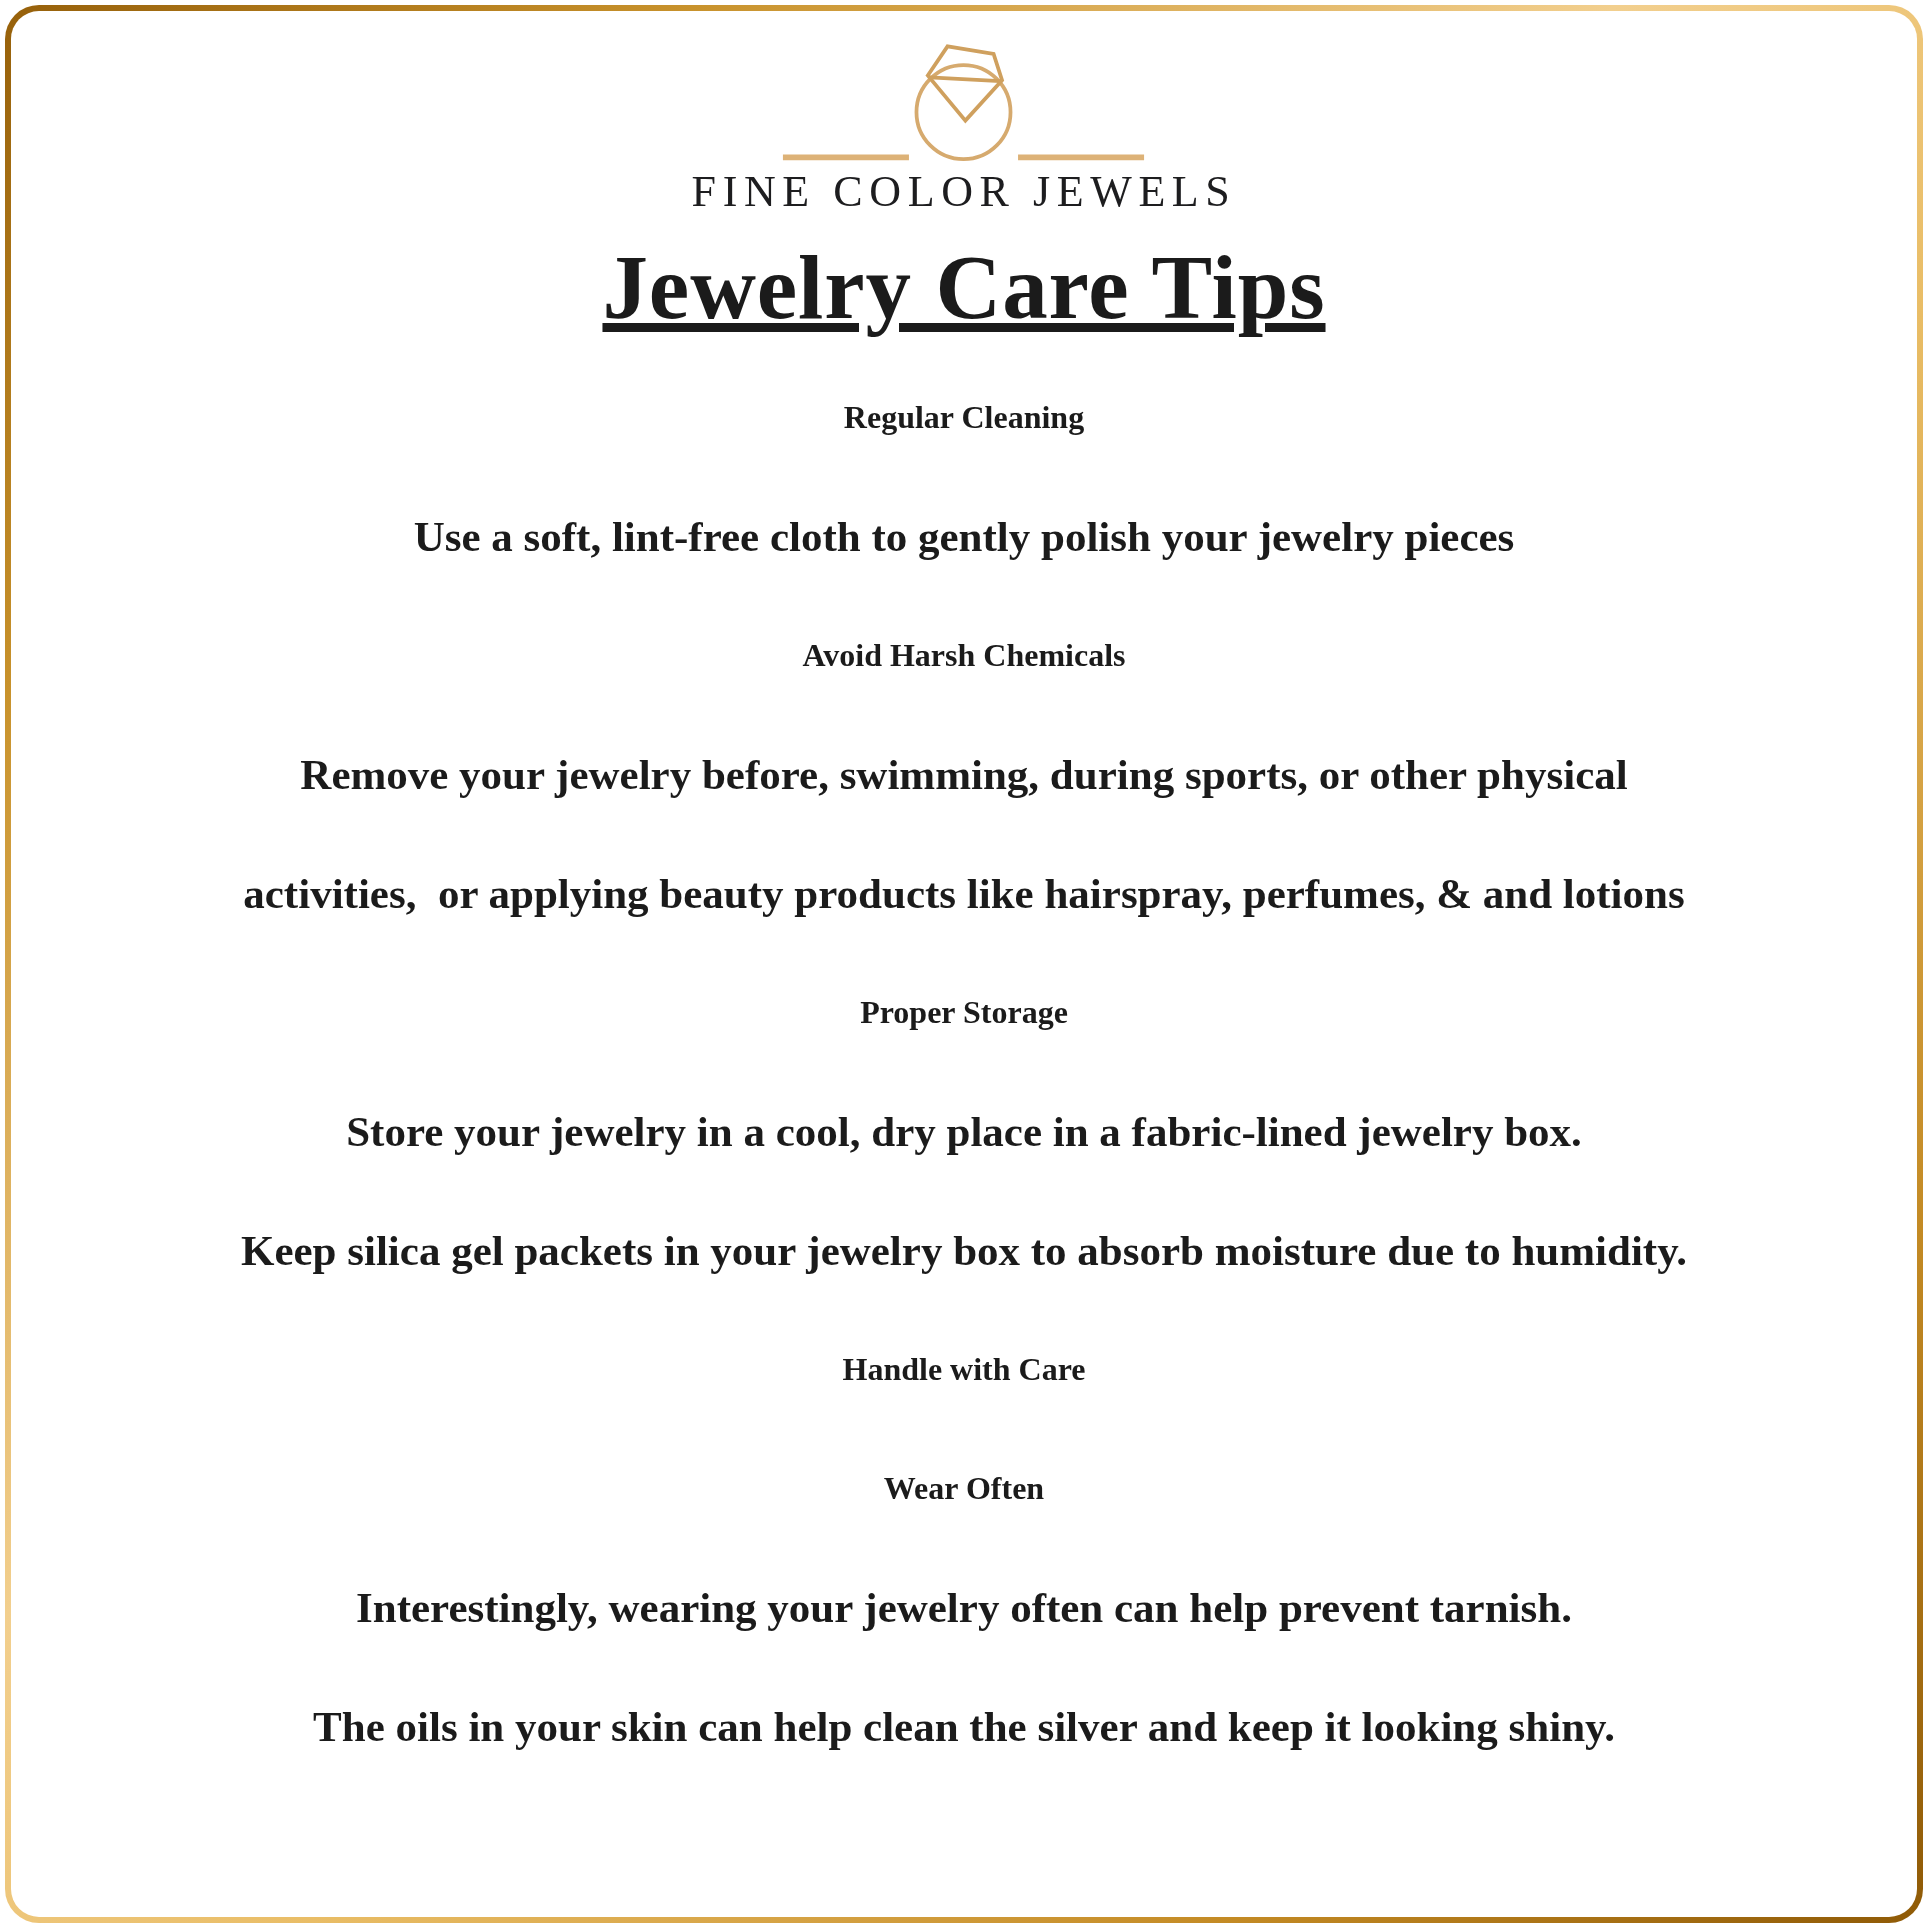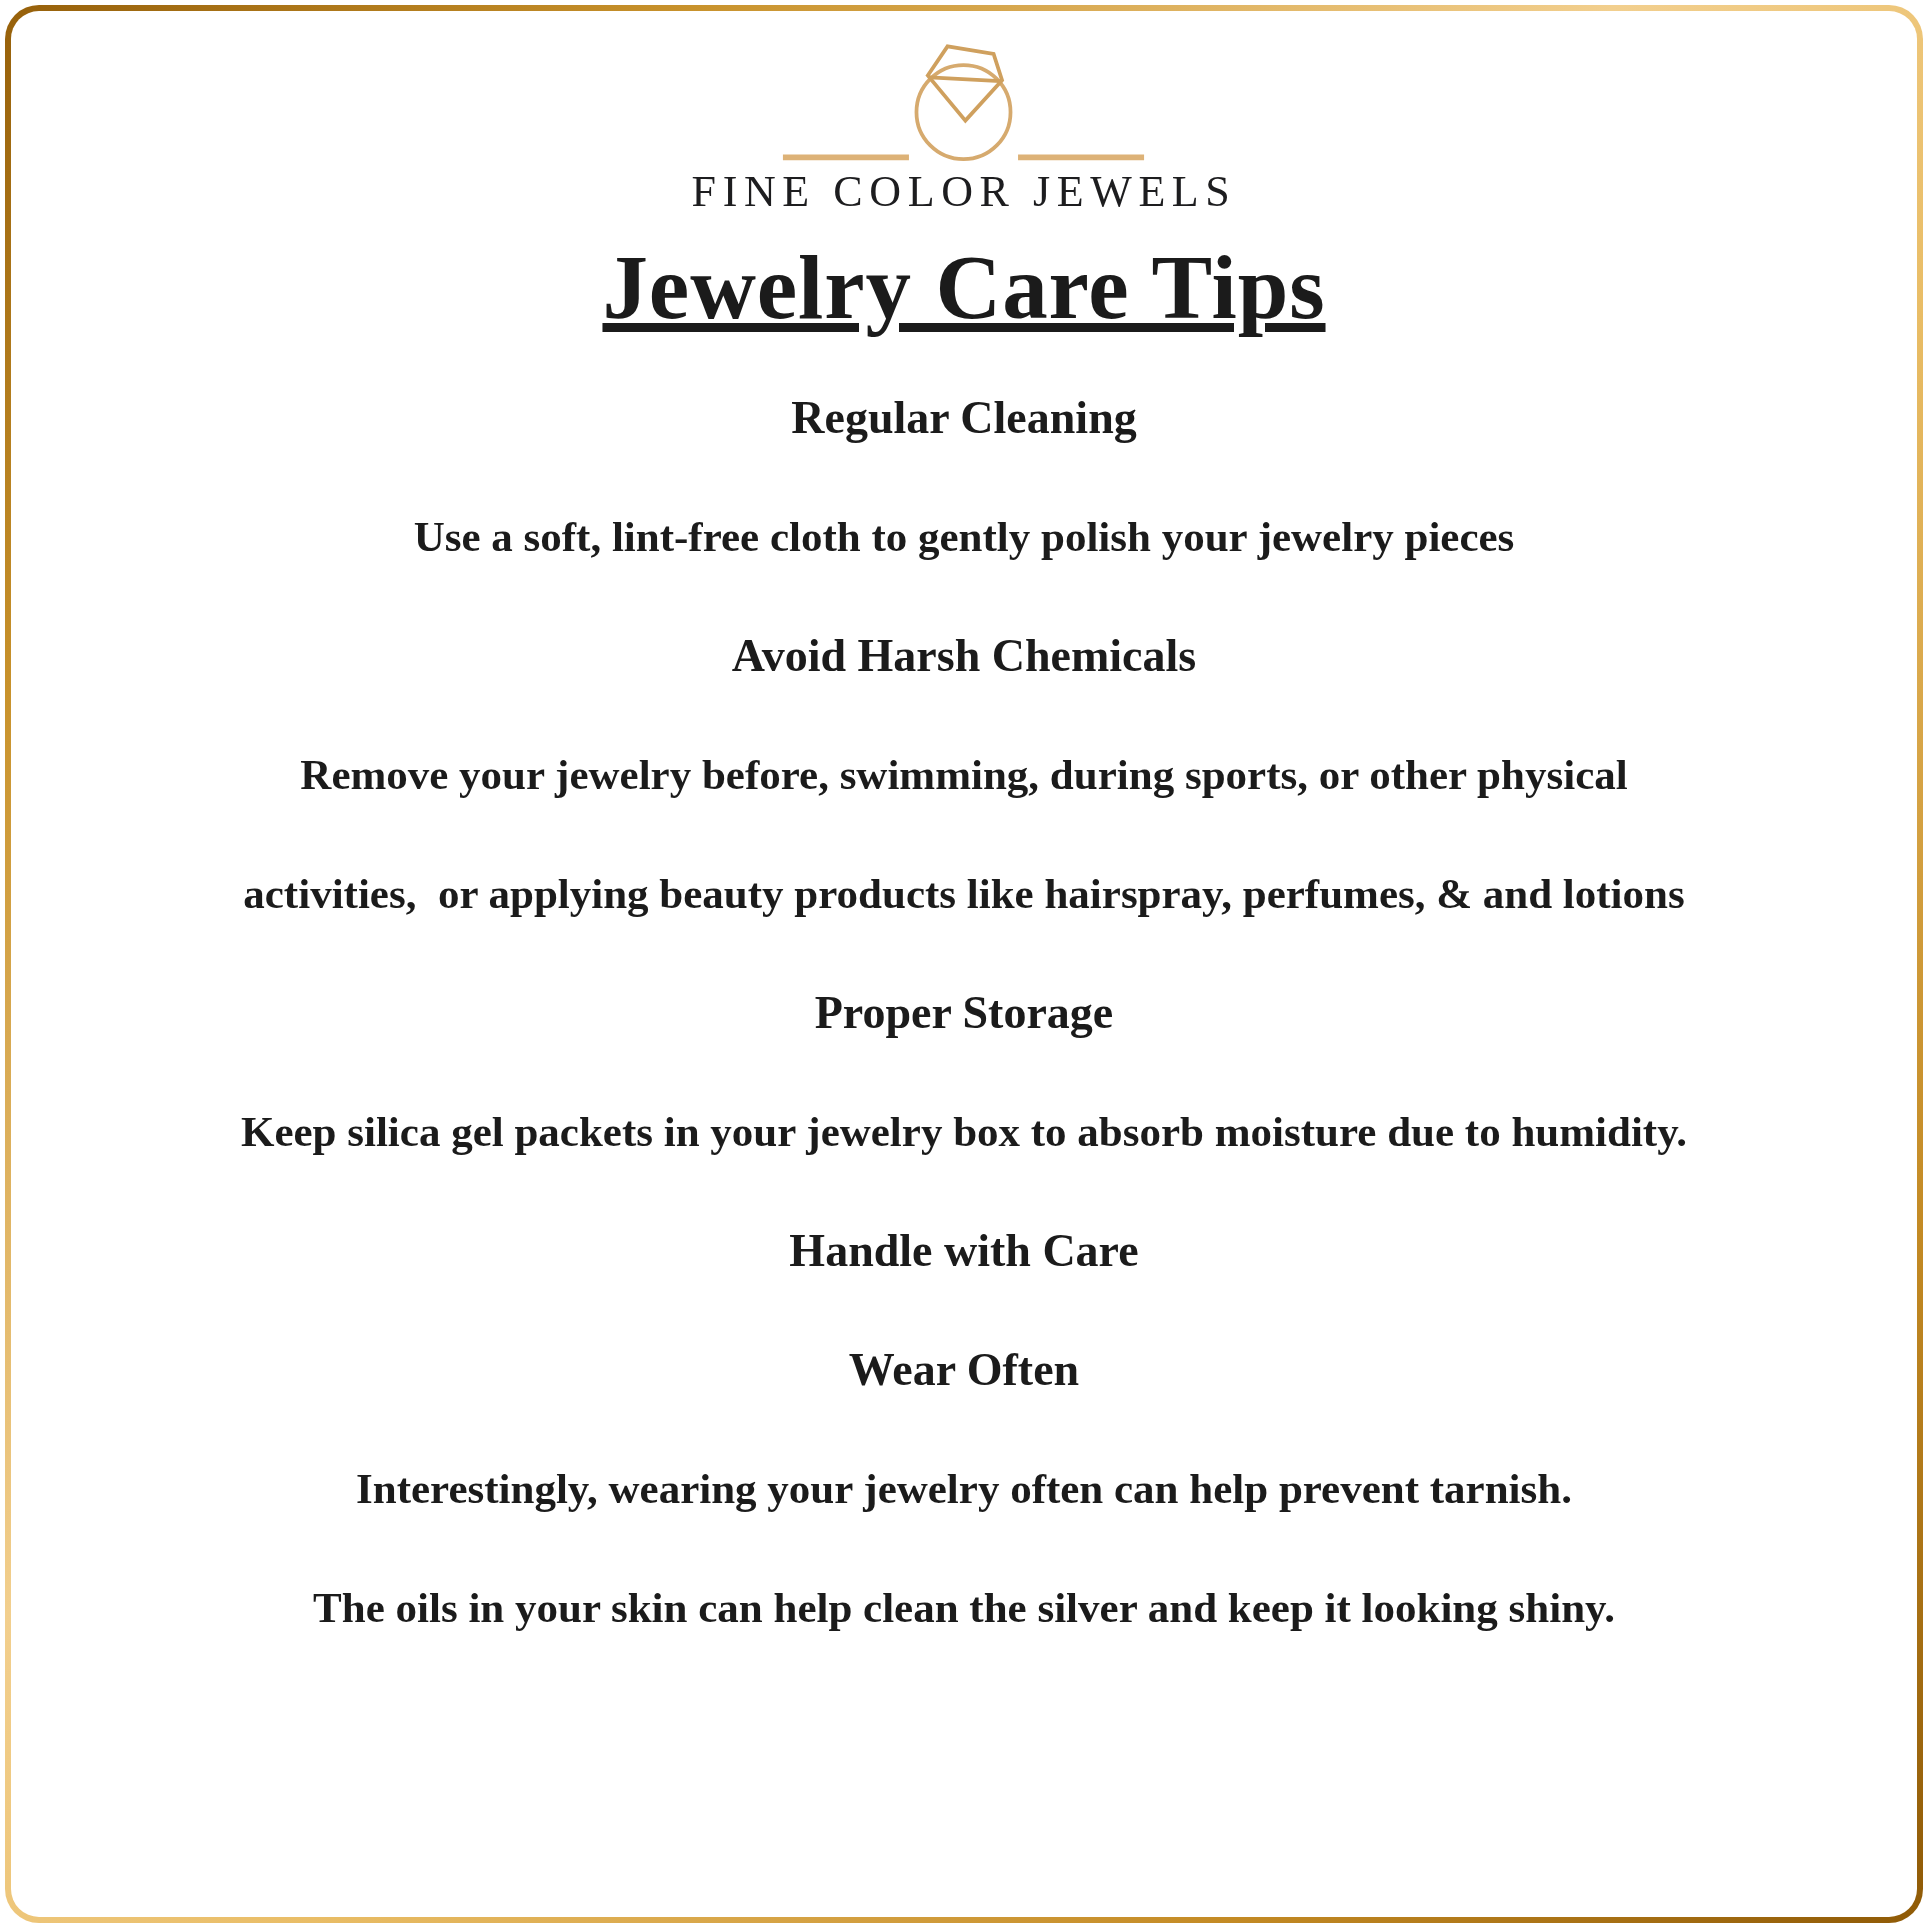--- a/index.html
+++ b/index.html
@@ -74,21 +74,21 @@
   }
   .row {
     height: 119px;
     display: flex;
     align-items: center;
     justify-content: center;
     white-space: pre-wrap;
     text-align: center;
   }
   .row.heading {
-    font-size: 46px;
+    font-size: 32px;
     font-weight: 700;
   }
   .row.body {
     font-size: 43px;
     font-weight: 700;
   }
 </style>
 </head>
 <body>
 
@@ -118,20 +118,21 @@
     <h1 class="page-title">Jewelry Care Tips</h1>
 
     <div class="row heading">Regular Cleaning</div>
     <div class="row body">Use a soft, lint-free cloth to gently polish your jewelry pieces</div>
 
     <div class="row heading">Avoid Harsh Chemicals</div>
     <div class="row body">Remove your jewelry before, swimming, during sports, or other physical</div>
     <div class="row body">activities,  or applying beauty products like hairspray, perfumes, &amp; and lotions</div>
 
     <div class="row heading">Proper Storage</div>
+    <div class="row body">Store your jewelry in a cool, dry place in a fabric-lined jewelry box.</div>
     <div class="row body">Keep silica gel packets in your jewelry box to absorb moisture due to humidity.</div>
 
     <div class="row heading">Handle with Care</div>
 
     <div class="row heading">Wear Often</div>
     <div class="row body">Interestingly, wearing your jewelry often can help prevent tarnish.</div>
     <div class="row body">The oils in your skin can help clean the silver and keep it looking shiny.</div>
 
   </div>
 </div>

